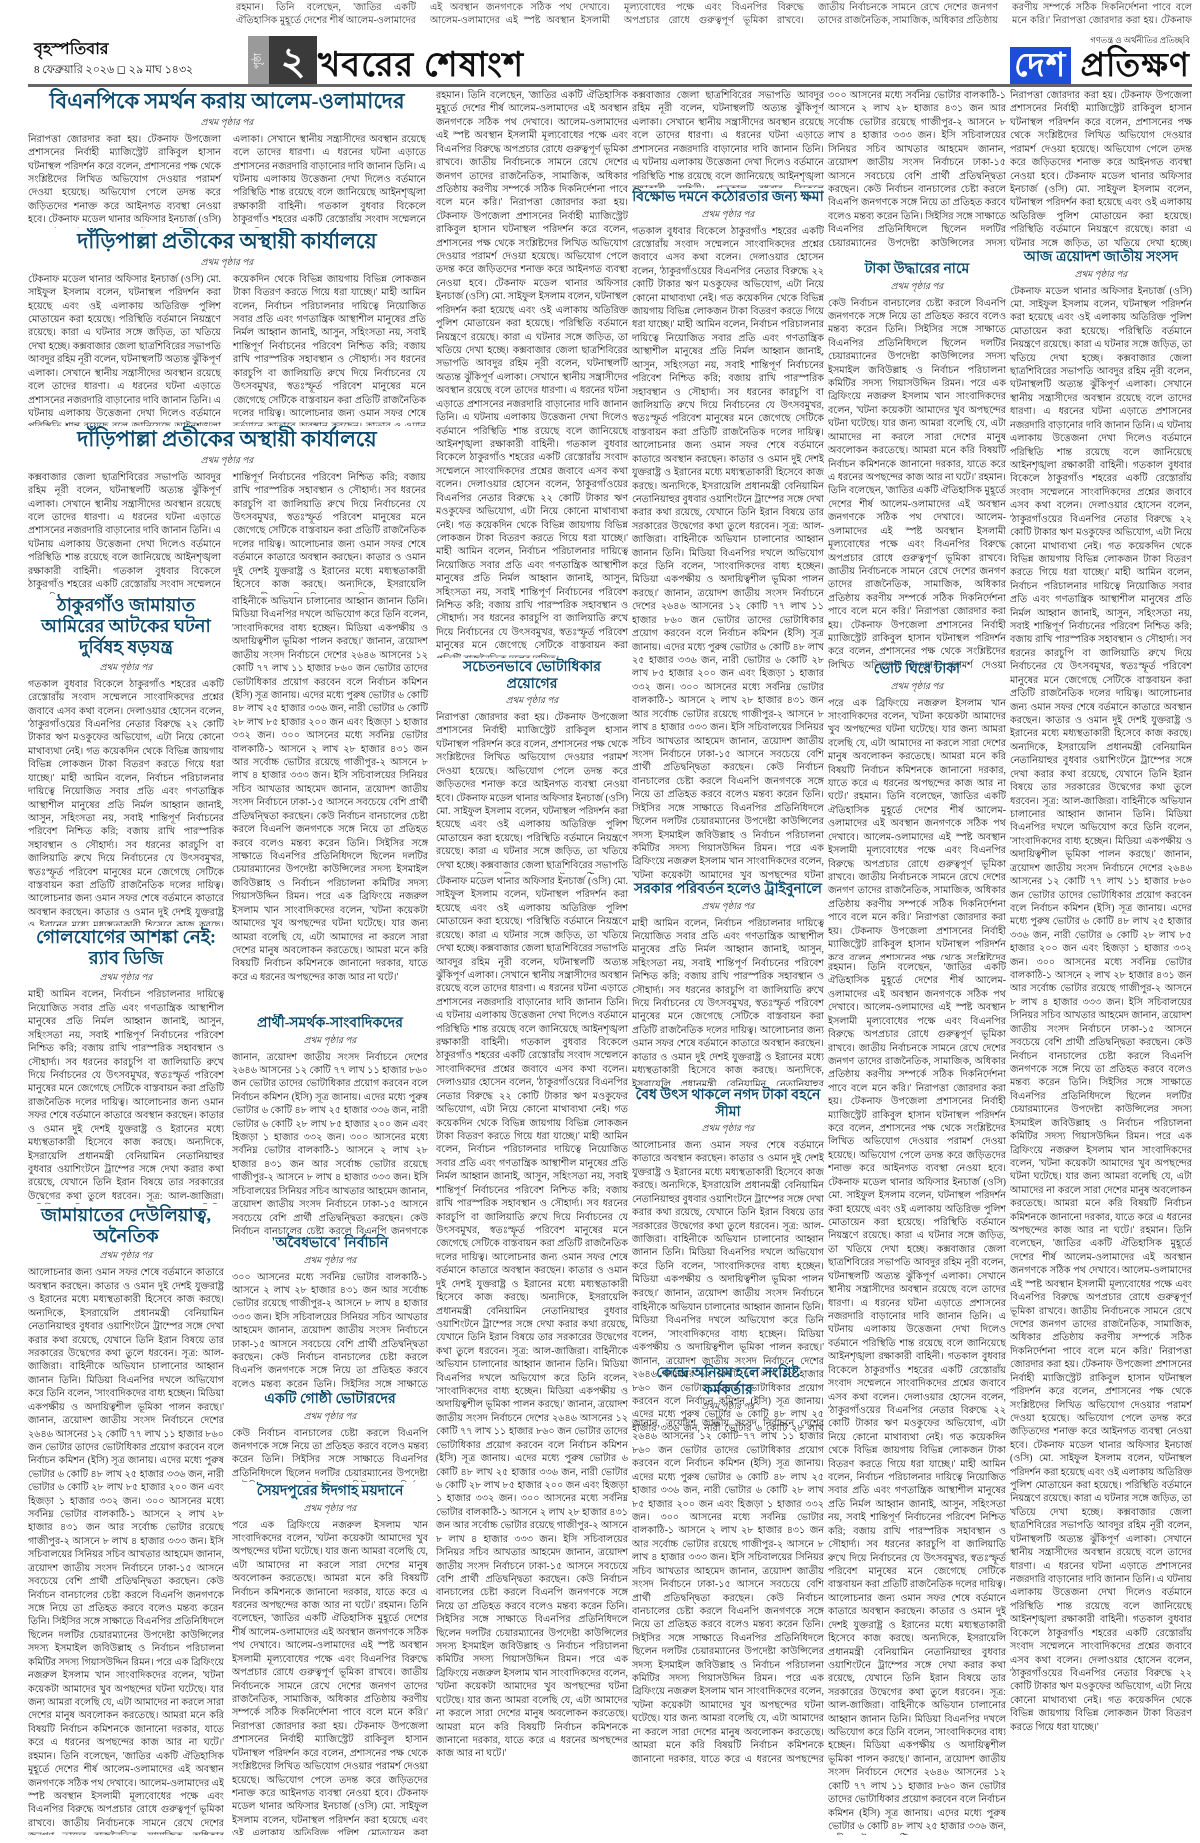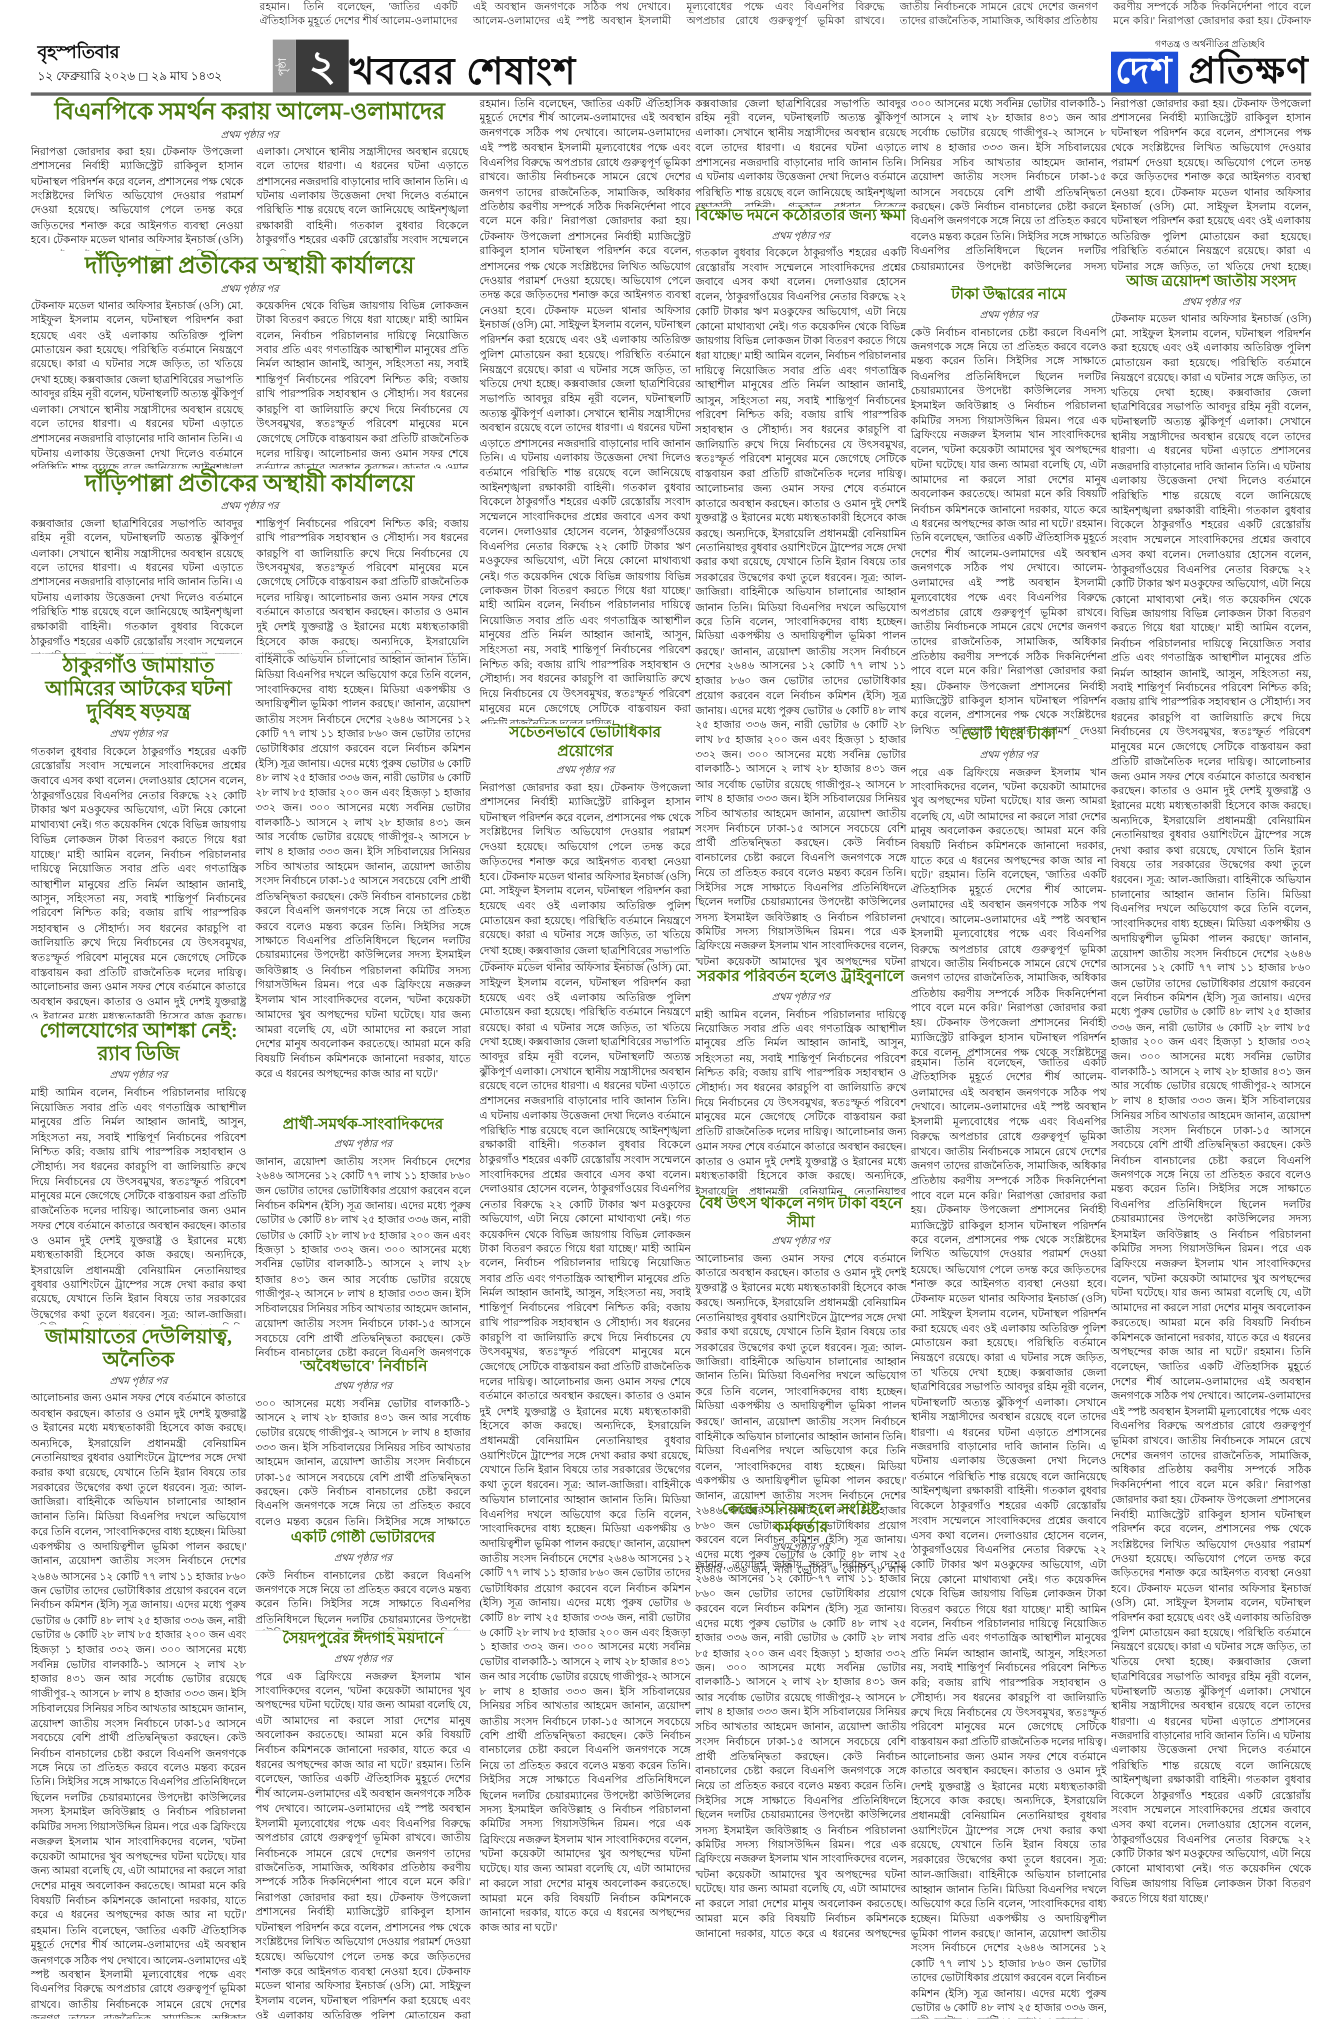--- a/index.html
+++ b/index.html
@@ -13,44 +13,44 @@
     column-count:5;column-gap:14px;font-size:9.6px;line-height:1.38;text-align:justify;color:#333;}
   .dateblock{position:absolute;left:34px;top:40px;width:206px;text-align:left;}
   .dateblock .day{font-weight:bold;font-size:16px;line-height:1.1;}
   .dateblock .dt{font-size:11px;margin-top:3px;}
   .pagebadge{position:absolute;left:248px;top:36px;height:50px;display:flex;}
   .pagebadge .plabel{writing-mode:vertical-rl;transform:rotate(180deg);background:#9a9a9a;color:#fff;
     font-size:10px;text-align:center;padding:1px 2px;}
   .pagebadge .pnum{background:#3a3a3a;color:#fff;width:48px;font-size:38px;font-weight:bold;
     text-align:center;line-height:50px;font-family:"Liberation Serif",serif;}
   .sectiontitle{position:absolute;left:318px;top:38px;font-size:34px;font-weight:bold;letter-spacing:1px;}
-  .logo{position:absolute;right:10px;top:34px;text-align:center;}
+  .logo{position:absolute;right:10px;top:34px;text-align:right;}
   .logo .tag{font-size:8.5px;color:#222;margin-bottom:1px;}
   .logo .ttl{font-size:33px;font-weight:bold;line-height:1.0;letter-spacing:1px;}
   .logo .ttl .inv{background:#1d4ed8;color:#fff;padding:0 5px 2px 4px;}
   .headrule{position:absolute;left:28px;top:84px;width:1164px;height:3px;background:#666;}
   
   .art{position:absolute;overflow:hidden;}
-  .hl{font-weight:bold;text-align:center;line-height:1.18;margin:1px 0 1px;color:#4d7c0f;}
+  .hl{font-weight:bold;text-align:center;line-height:1.18;margin:1px 0 1px;color:#0c4a6e;}
   .hl-xl{font-size:21px;}
   .hl-lg{font-size:18px;}
   .hl-md{font-size:14px;}
   .sub{text-align:center;font-size:9px;margin:0 0 2px;color:#222;font-style:italic;}
   .bd{font-size:9.6px;line-height:1.4;text-align:justify;color:#1a1a1a;}
   .cols2 .bd{column-count:2;column-gap:12px;}
 </style>
 </head>
 <body>
 
 <div class="topstrip">রহমান। তিনি বলেছেন, 'জাতির একটি ঐতিহাসিক মুহূর্তে দেশের শীর্ষ আলেম-ওলামাদের এই অবস্থান জনগণকে সঠিক পথ দেখাবে। আলেম-ওলামাদের এই স্পষ্ট অবস্থান ইসলামী মূল্যবোধের পক্ষে এবং বিএনপির বিরুদ্ধে অপপ্রচার রোধে গুরুত্বপূর্ণ ভূমিকা রাখবে। জাতীয় নির্বাচনকে সামনে রেখে দেশের জনগণ তাদের রাজনৈতিক, সামাজিক, অধিকার প্রতিষ্ঠায় করণীয় সম্পর্কে সঠিক দিকনির্দেশনা পাবে বলে মনে করি।' নিরাপত্তা জোরদার করা হয়। টেকনাফ উপজেলা প্রশাসনের নির্বাহী ম্যাজিস্ট্রেট রাকিবুল হাসান ঘটনাস্থল পরিদর্শন করে বলেন, প্রশাসনের পক্ষ থেকে সংশ্লিষ্টদের লিখিত অভিযোগ দেওয়ার পরামর্শ দেওয়া হয়েছে। অভিযোগ পেলে তদন্ত করে জড়িতদের শনাক্ত করে আইনগত ব্যবস্থা নেওয়া হবে। টেকনাফ মডেল থানার অফিসার ইনচার্জ (ওসি) মো. সাইফুল ইসলাম বলেন, ঘটনাস্থল পরিদর্শন করা হয়েছে এবং ওই এলাকায় অতিরিক্ত পুলিশ মোতায়েন করা হয়েছে। পরিস্থিতি বর্তমানে নিয়ন্ত্রণে রয়েছে। কারা এ ঘটনার সঙ্গে জড়িত, তা খতিয়ে দেখা হচ্ছে। </div>
 
 <div>
   <div class="dateblock">
     <div class="day">বৃহস্পতিবার</div>
-    <div class="dt">১২ ফেব্রুয়ারি ২০২৬ ◻ ২৯ মাঘ ১৪৩২</div>
+    <div class="dt">8 ফেব্রুয়ারি ২০২৬ ◻ ২৯ মাঘ ১৪৩২</div>
   </div>
   <div class="pagebadge">
     <div class="plabel">পৃষ্ঠা</div>
     <div class="pnum">২</div>
   </div>
   <div class="sectiontitle">খবরের শেষাংশ</div>
   <div class="logo">
     <div class="tag">গণতন্ত্র ও অর্থনীতির প্রতিচ্ছবি</div>
     <div class="ttl"><span class="inv">দেশ</span> <span>প্রতিক্ষণ</span></div>
   </div>

